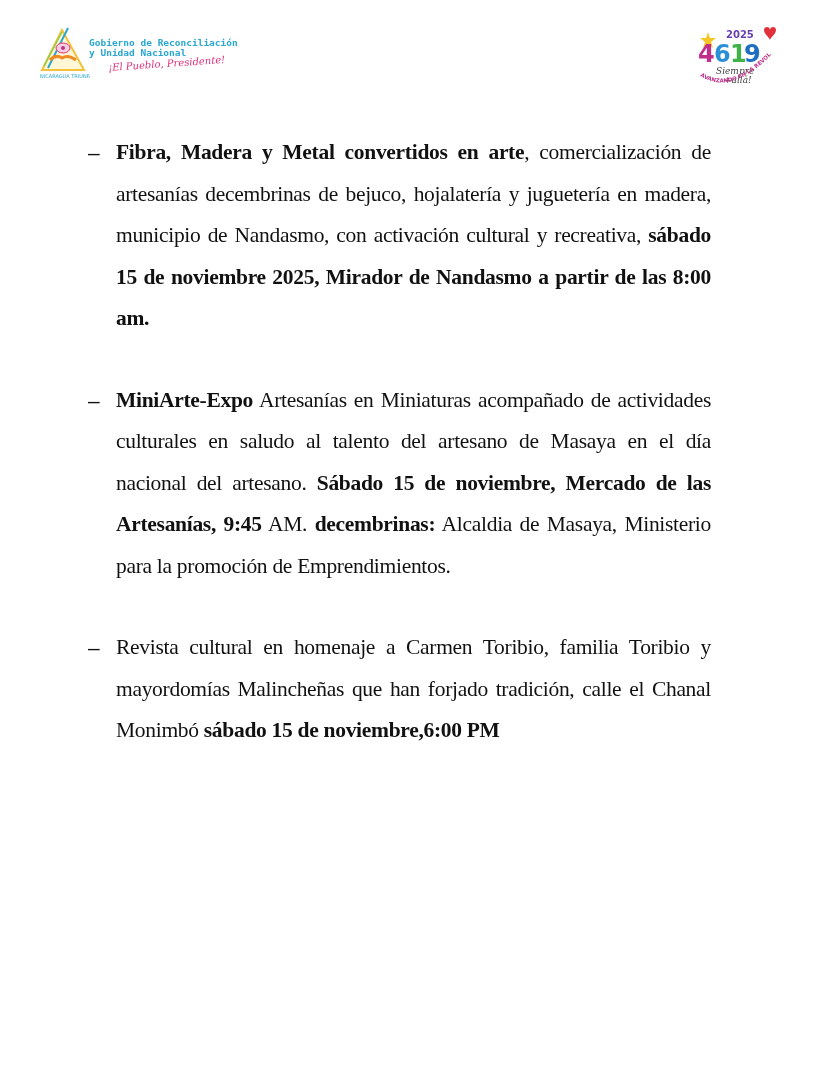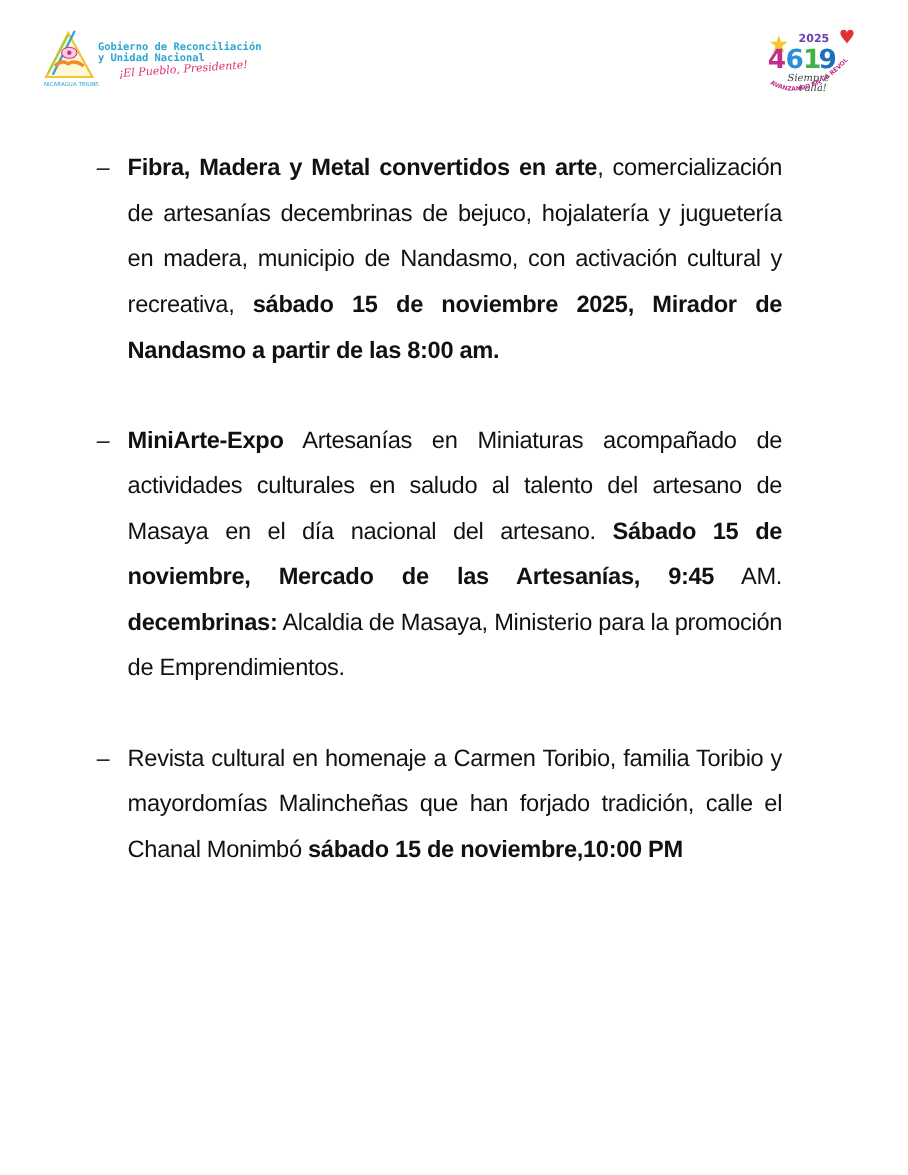--- a/index.html
+++ b/index.html
@@ -6,21 +6,21 @@
   body { width: 825px; height: 1068px; position: relative; overflow: hidden; font-family: "Liberation Sans", sans-serif; color: #111; }
   .header { position: absolute; left: 0; top: 0; width: 825px; height: 110px; }
   .gov-logo { position: absolute; left: 34px; top: 26px; width: 220px; height: 56px; }
   .gov-emblem { position: absolute; left: 0; top: 0; width: 56px; height: 54px; }
   .gov-name { position: absolute; left: 55px; top: 12px; font-family: "DejaVu Sans Mono", monospace; font-size: 9.5px; font-weight: bold; color: #2aa7cf; line-height: 10px; white-space: pre; }
   .gov-slogan { position: absolute; left: 74px; top: 32px; font-family: "DejaVu Serif", serif; font-style: italic; font-size: 10px; color: #e0307a; transform: rotate(-4deg); }
   .brand-logo { position: absolute; left: 692px; top: 24px; width: 90px; height: 72px; }
   .content { position: absolute; left: 86px; top: 132px; width: 625px; }
   .item { position: relative; padding-left: 30px; margin-bottom: 40px; }
   .dash { position: absolute; left: 2px; top: 0; font-size: 21px; line-height: 41.5px; }
-  .para { font-size: 21.5px; line-height: 41.5px; text-align: justify; text-align-last: left; letter-spacing: -0.3px; }
+  .para { font-size: 21.5px; line-height: 41.5px; text-align: justify; text-align-last: left; letter-spacing: -0.3px; font-family: Liberation Serif, serif; }
   .para b { font-weight: bold; }
 </style>
 </head>
 <body>
 
 <div class="header">
   <div class="gov-logo">
     <svg class="gov-emblem" viewBox="0 0 56 54">
       <polygon points="28,4 50,44 8,44" fill="#fff7d6" stroke="#f2c23a" stroke-width="2"></polygon>
       <line x1="14" y1="42" x2="34" y2="2" stroke="#2aa7cf" stroke-width="2"></line>
@@ -56,15 +56,15 @@
     <div class="para"><b>Fibra, Madera y Metal convertidos en arte</b><span>, comercialización de artesanías decembrinas de bejuco, hojalatería y juguetería en madera, municipio de Nandasmo, con activación cultural y recreativa, </span><b>sábado 15 de noviembre 2025, Mirador de Nandasmo a partir de las 8:00 am.</b></div>
   </div>
 
   <div class="item">
     <span class="dash">–</span>
     <div class="para"><b>MiniArte-Expo</b><span> Artesanías en Miniaturas acompañado de actividades culturales en saludo al talento del artesano de Masaya en el día nacional del artesano. </span><b>Sábado 15 de noviembre, Mercado de las Artesanías, 9:45</b><span> AM. </span><b>decembrinas:</b><span> Alcaldia de Masaya, Ministerio para la promoción de Emprendimientos.</span></div>
   </div>
 
   <div class="item">
     <span class="dash">–</span>
-    <div class="para"><span>Revista cultural en homenaje a Carmen Toribio, familia Toribio y mayordomías Malincheñas que han forjado tradición, calle el Chanal Monimbó </span><b>sábado 15 de noviembre,10:00 PM</b></div>
+    <div class="para"><span>Revista cultural en homenaje a Carmen Toribio, familia Toribio y mayordomías Malincheñas que han forjado tradición, calle el Chanal Monimbó </span><b>sábado 15 de noviembre,6:00 PM</b></div>
   </div>
 </div>
 
 </body></html>

